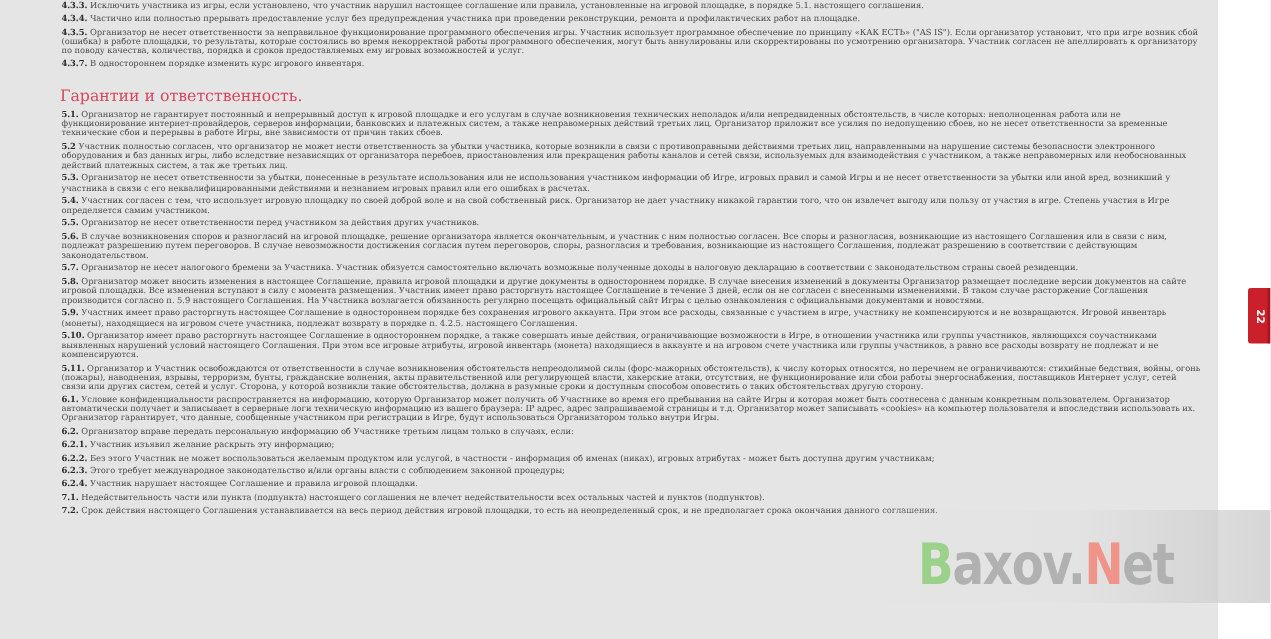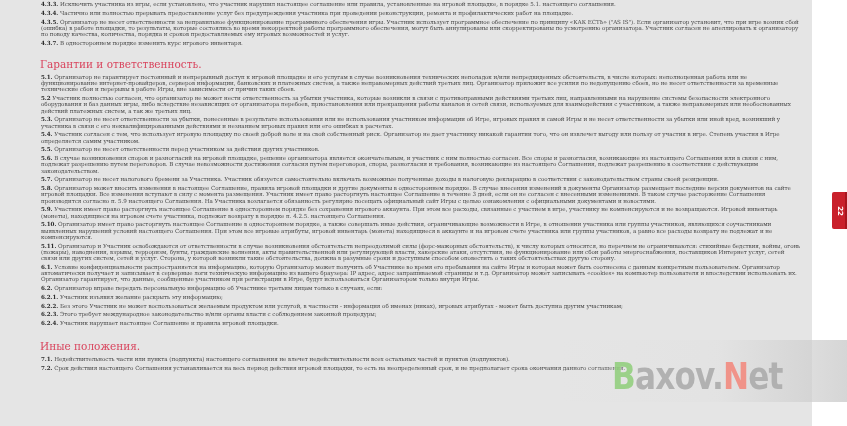--- a/index.html
+++ b/index.html
@@ -84,21 +84,20 @@
     <div>
       <p class="p"><span class="num">6.1.</span> <span>Условие конфиденциальности распространяется на информацию, которую Организатор может получить об Участнике во время его пребывания на сайте Игры и которая может быть соотнесена с данным конкретным пользователем. Организатор автоматически получает и записывает в серверные логи техническую информацию из вашего браузера: IP адрес, адрес запрашиваемой страницы и т.д. Организатор может записывать «cookies» на компьютер пользователя и впоследствии использовать их. Организатор гарантирует, что данные, сообщенные участником при регистрации в Игре, будут использоваться Организатором только внутри Игры.</span></p>
       <p class="p"><span class="num">6.2.</span> <span>Организатор вправе передать персональную информацию об Участнике третьим лицам только в случаях, если:</span></p>
       <p class="p"><span class="num">6.2.1.</span> <span>Участник изъявил желание раскрыть эту информацию;</span></p>
       <p class="p"><span class="num">6.2.2.</span> <span>Без этого Участник не может воспользоваться желаемым продуктом или услугой, в частности - информация об именах (никах), игровых атрибутах - может быть доступна другим участникам;</span></p>
       <p class="p"><span class="num">6.2.3.</span> <span>Этого требует международное законодательство и/или органы власти с соблюдением законной процедуры;</span></p>
       <p class="p"><span class="num">6.2.4.</span> <span>Участник нарушает настоящее Соглашение и правила игровой площадки.</span></p>
     </div>
 
     <div>
-      <h2 class="h" style="margin-top:14px;">Иные положения.</h2>
       <p class="p"><span class="num">7.1.</span> <span>Недействительность части или пункта (подпункта) настоящего соглашения не влечет недействительности всех остальных частей и пунктов (подпунктов).</span></p>
       <p class="p"><span class="num">7.2.</span> <span>Срок действия настоящего Соглашения устанавливается на весь период действия игровой площадки, то есть на неопределенный срок, и не предполагает срока окончания данного соглашения.</span></p>
     </div>
 
   </div>
 </div>
 
 <div class="edge"></div>
 
 <div class="badge">

